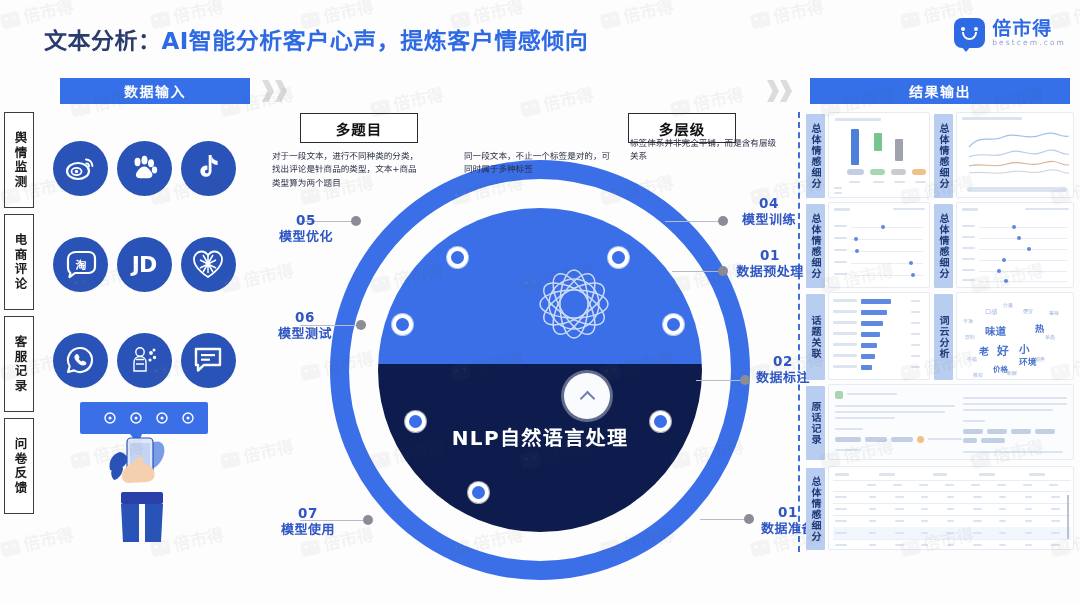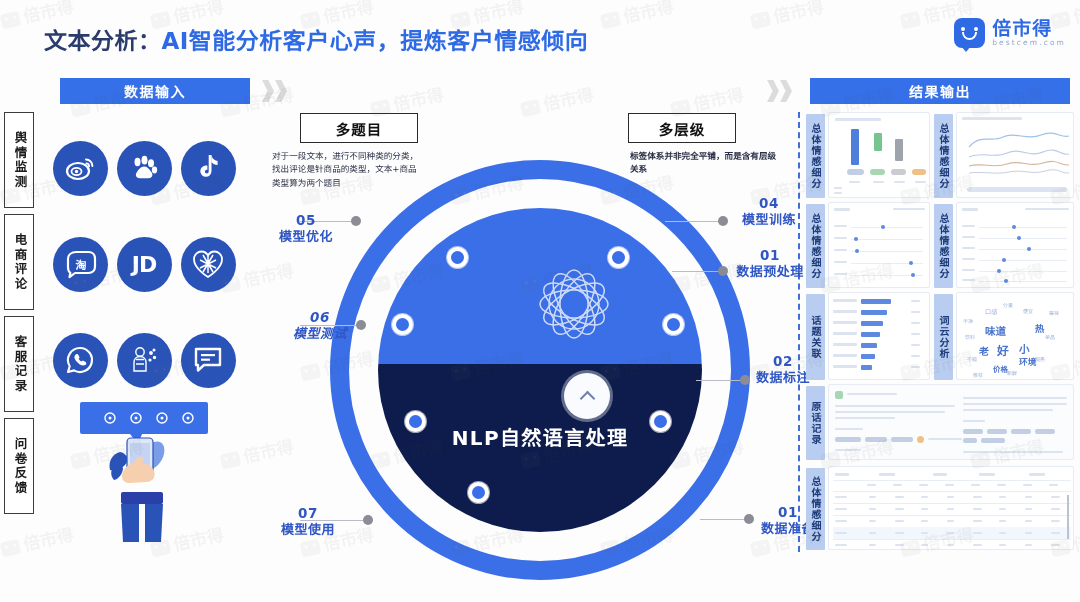--- a/index.html
+++ b/index.html
@@ -114,21 +114,21 @@
     font-size: 14.5px; font-weight: 700; color: #111; letter-spacing: 1px; z-index: 9;
   }
   #cbox-0 { left: 300px; top: 113px; width: 118px; }
   #cbox-1 { left: 470px; top: 113px; width: 118px; }
   #cbox-2 { left: 628px; top: 113px; width: 108px; }
   .cdesc {
     position: absolute; font-size: 8.6px; line-height: 1.55; color: #2a2f45; z-index: 9;
   }
   #cdesc-0 { left: 272px; top: 150px; width: 150px; }
   #cdesc-1 { left: 464px; top: 150px; width: 148px; }
-  #cdesc-2 { left: 630px; top: 150px; width: 150px; font-weight: bold; }
+  #cdesc-2 { left: 630px; top: 137px; width: 150px; }
 
   
   #ring { position: absolute; left: 330px; top: 160px; width: 420px; height: 420px; z-index: 6; }
   .ringArc {
     position: absolute; left: 0; top: 0; width: 420px; height: 420px;
     border-radius: 50%; border: 19px solid #3a6fe8;
   }
   .innerDisc {
     position: absolute; left: 48px; top: 48px; width: 324px; height: 324px;
     border-radius: 50%; overflow: hidden;
@@ -318,20 +318,21 @@
     <path d="M52 70c4-6 10-9 16-8 6 1 12 4 14 9 2 5-1 10-7 11l-18 1c-7 0-9-7-5-13z" fill="#f5cfae"></path>
     <path d="M62 62c2-4 5-6 8-5 2 1 2 4 0 6l-4 4z" fill="#f5cfae"></path>
     <rect x="49" y="92" width="42" height="12" rx="2" fill="#2a3fa8"></rect>
     <path d="M49 104h18v38h-16z" fill="#2a53b8"></path>
     <path d="M73 104h18l-2 38h-16z" fill="#2a53b8"></path>
   </svg>
 </div>
 
 <div class="cbox" id="cbox-0">多题目</div>
 <div class="cdesc" id="cdesc-0">对于一段文本，进行不同种类的分类，找出评论是针商品的类型，文本+商品类型算为两个题目</div>
+<div class="cdesc" id="cdesc-1">同一段文本，不止一个标签是对的，可同时属于多种标签</div>
 <div class="cbox" id="cbox-2">多层级</div>
 <div class="cdesc" id="cdesc-2">标签体系并非完全平铺，而是含有层级关系</div>
 
 <div id="ring">
   <div class="ringArc"></div>
 
   <div class="innerDisc">
     <div class="atom">
       <svg width="96" height="96" viewBox="0 0 96 96" fill="none" stroke="#cddbf8" stroke-width="1.5">
         <ellipse cx="48" cy="48" rx="34" ry="14"></ellipse>
@@ -371,21 +372,21 @@
 <div class="dot" style="left:363px; top:515px;"></div>
 <div class="dot" style="left:718px; top:216px;"></div>
 <div class="dot" style="left:718px; top:266px;"></div>
 <div class="dot" style="left:740px; top:375px;"></div>
 <div class="dot" style="left:744px; top:514px;"></div>
 
 <div class="step" style="left:266px; top:213px; width:80px;">
   <div class="num">05</div>
   <div class="nm">模型优化</div>
 </div>
-<div class="step" style="left:280px; top:310px; width:80px;font-style:italic;">
+<div class="step" style="left:265px; top:310px; width:80px;">
   <div class="num">06</div>
   <div class="nm">模型测试</div>
 </div>
 <div class="step" style="left:268px; top:506px; width:80px;">
   <div class="num">07</div>
   <div class="nm">模型使用</div>
 </div>
 <div class="step" style="left:731px; top:196px; width:76px;">
   <div class="num">04</div>
   <div class="nm">模型训练</div>

